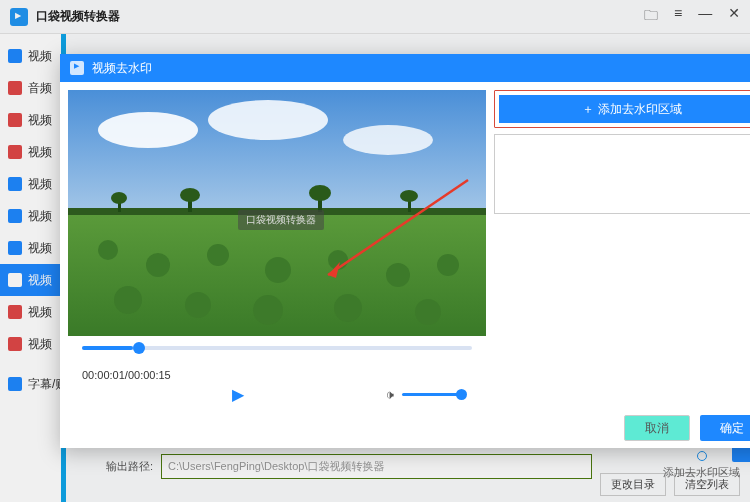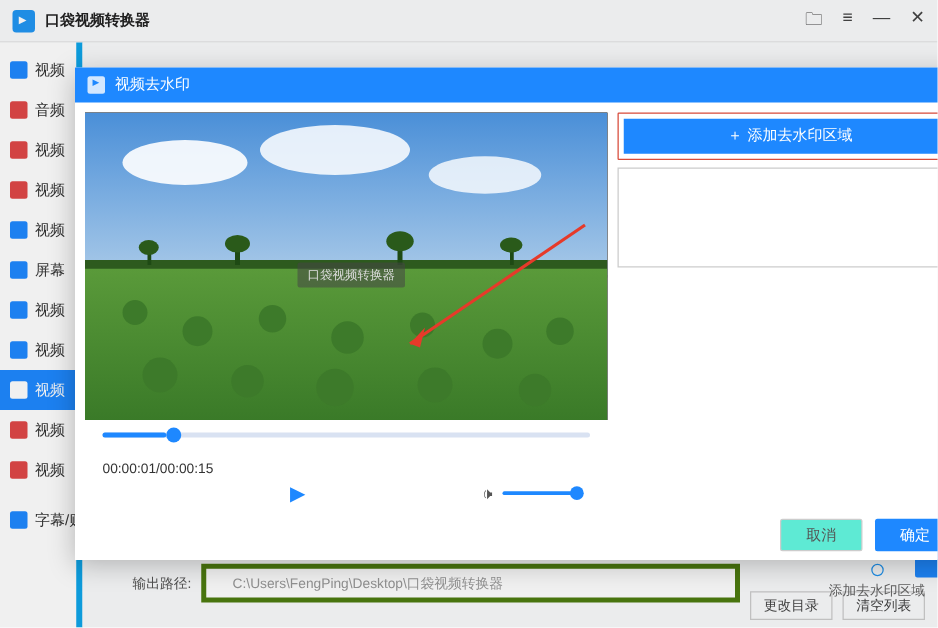--- a/index.html
+++ b/index.html
@@ -19,21 +19,21 @@
 .side-item.active { background:#1e88ff; color:#fff; }
 .side-icon { width:14px; height:14px; background:#1e88ff; border-radius:2px; position:relative; flex-shrink:0; }
 .side-item.active .side-icon { background:#fff; }
 .side-icon.red { background:#e04848; }
 .side-item span.lbl { white-space:nowrap; overflow:hidden; }
 
 
 .behind { position:absolute; left:66px; top:34px; right:0; bottom:0; background:#fafbfc; }
 .behind-top { position:absolute; right:10px; top:26px; font-size:12px; color:#444; display:flex; gap:10px; }
 .behind-bottom { position:absolute; left:40px; bottom:6px; right:10px; display:flex; align-items:center; font-size:11px; color:#555; gap:8px; }
-.behind-bottom .path { flex:1; border:4px solid #4d7c0f; padding:4px 21px; color:#999; background:#fff; white-space:nowrap; overflow:hidden; }
+.behind-bottom .path { flex:1; border:1px solid #4d7c0f; padding:4px 6px; color:#999; background:#fff; white-space:nowrap; overflow:hidden; }
 .behind-bottom .btn-small { border:1px solid #ccc; padding:3px 10px; border-radius:0; color:#444;margin-top:36px; }
 .behind-status { position:absolute; right:10px; bottom:6px; font-size:11px; color:#666; display:flex; gap:4px; align-items:center;flex-direction:column; }
 .behind-status .chk { width:10px; height:10px; border:1.5px solid #2196f3; border-radius:50%; }
 
 
 .overlay { position:absolute; inset:0; background:rgba(0,0,0,.06); }
 .modal { position:absolute; left:60px; top:54px; width:720px; height:394px; background:#fff; box-shadow:0 4px 20px rgba(0,0,0,.25); display:flex; flex-direction:column; }
 .modal-header { height:28px; background:#1e88ff; color:#fff; display:flex; align-items:center; padding:0 10px; font-size:12px; }
 .modal-header .mh-icon { width:14px; height:14px; background:rgba(255,255,255,.8); border-radius:2px; margin-right:8px; position:relative; }
 .modal-header .mh-icon::after{content:"▶";font-size:7px;color:#1e88ff;position:absolute;left:4px;top:1px;}
@@ -97,24 +97,20 @@
       <div class="side-icon red"></div>
       <span class="lbl">视频</span>
     </div>
   <div class="side-item">
       <div class="side-icon red"></div>
       <span class="lbl">视频</span>
     </div>
   <div class="side-item">
       <div class="side-icon"></div>
       <span class="lbl">视频</span>
-    </div>
-  <div class="side-item">
-      <div class="side-icon"></div>
-      <span class="lbl">屏幕</span>
     </div>
   <div class="side-item">
       <div class="side-icon"></div>
       <span class="lbl">视频</span>
     </div>
   <div class="side-item">
       <div class="side-icon"></div>
       <span class="lbl">视频</span>
     </div>
   <div class="side-item active">

